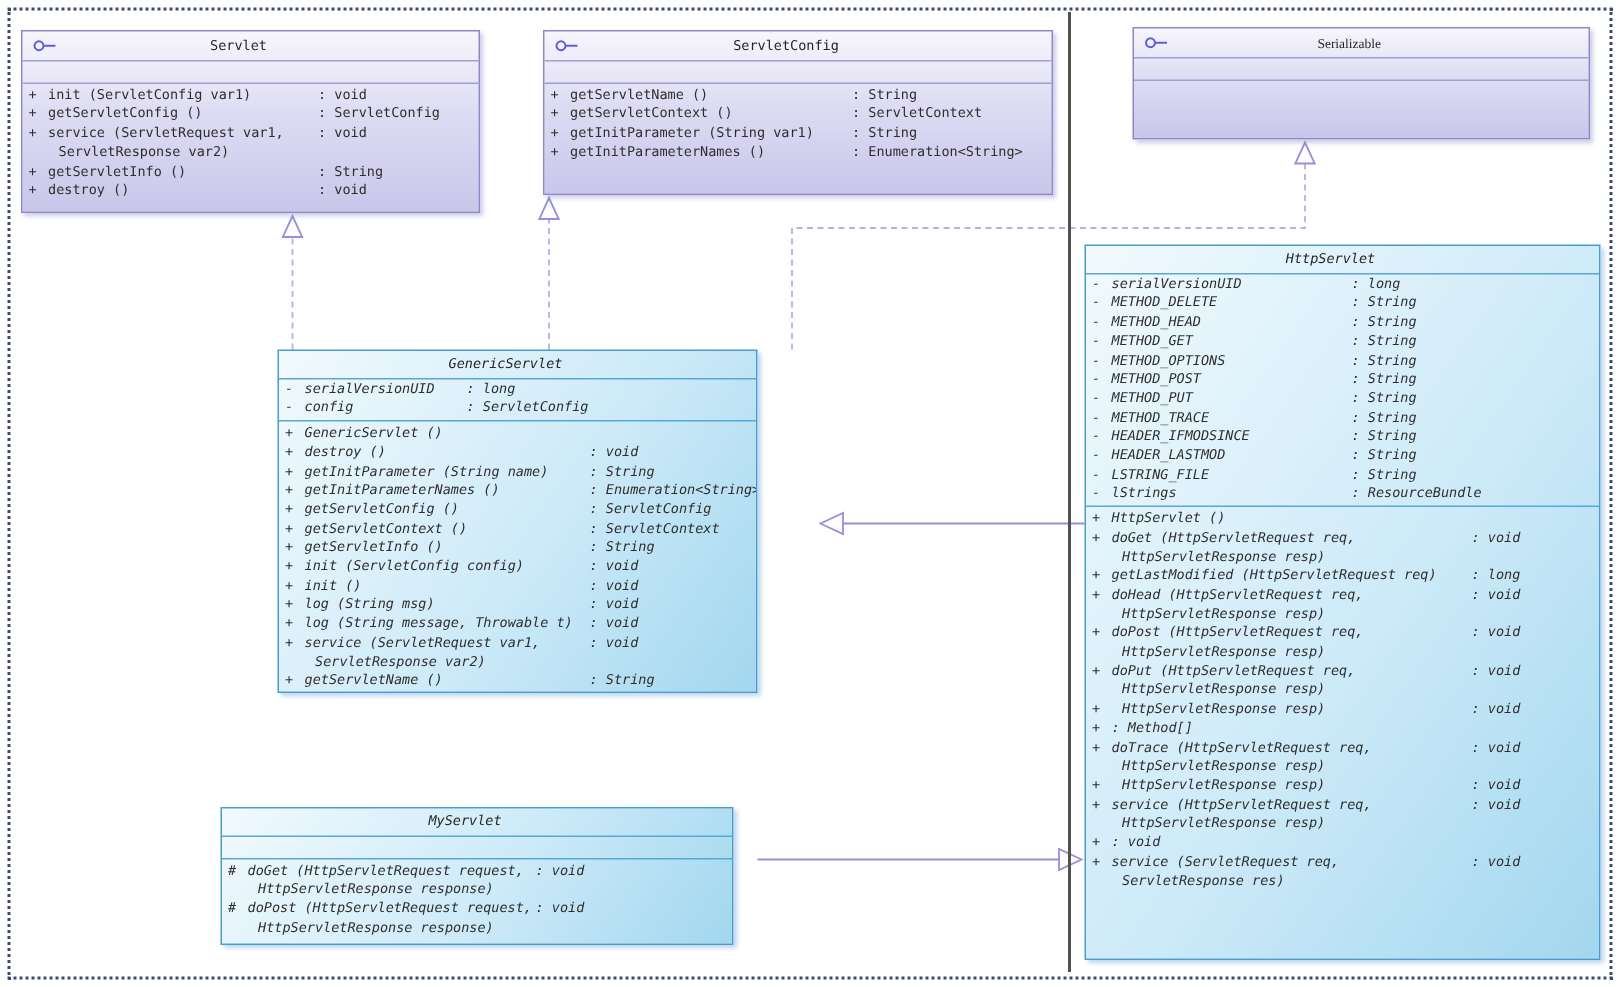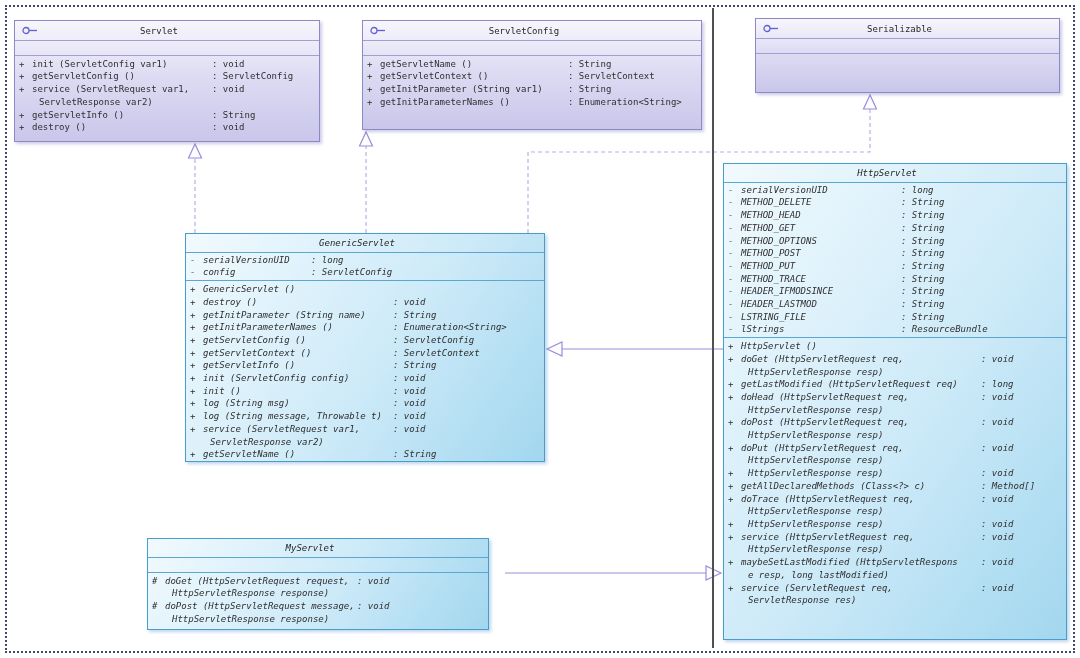--- a/index.html
+++ b/index.html
@@ -25,22 +25,22 @@
   .cls .attrs{border-top:1px solid #5aa7d2;}
   .cls .methods{border-top:1px solid #5aa7d2;}
   .row{display:flex;align-items:flex-start;padding-left:4px;}
   .vis{flex:0 0 13px;}
   .sig{flex:0 0 auto;white-space:pre;}
   .sig .wrap{padding-left:7px;}
   .typ{white-space:pre;}
 
   #b-servlet{left:14px;top:20px;width:306px;height:122px;}
   #b-servletconfig{left:362px;top:20px;width:340px;height:110px;}
-  #b-serializable{left:755px;top:18px;width:305px;height:75px;}
-  #b-genericservlet{left:185px;top:233px;width:360px;height:229px;}
+  #b-serializable{left:755px;top:18px;width:305px;height:75px;font-family:Liberation Serif, serif;}
+  #b-genericservlet{left:185px;top:233px;width:320px;height:229px;}
   #b-httpservlet{left:723px;top:163px;width:344px;height:477px;}
   #b-myservlet{left:147px;top:538px;width:342px;height:92px;}
 
   #b-servlet .methods .sig{width:180px;}
   #b-servletconfig .methods .sig{width:188px;}
   #b-genericservlet .attrs .sig{width:108px;}
   #b-genericservlet .methods .sig{width:190px;}
   #b-httpservlet .attrs .sig{width:160px;}
   #b-httpservlet .methods .sig{width:240px;}
   #b-myservlet .methods .sig{width:192px;}
@@ -341,41 +341,39 @@
           <span class="sig"><div>doPut (HttpServletRequest req,</div><div class="wrap">HttpServletResponse resp)</div></span>
           <span class="typ">: void</span>
         </div>
         <div class="row">
           <span class="vis">+</span>
           <span class="sig"><div class="wrap">HttpServletResponse resp)</div></span>
           <span class="typ">: void</span>
         </div>
         <div class="row">
           <span class="vis">+</span>
-          <span class="sig"><div>getAllDeclaredMethods (Class&lt;?&gt; c)</div></span>
           <span class="typ">: Method[]</span>
         </div>
         <div class="row">
           <span class="vis">+</span>
           <span class="sig"><div>doTrace (HttpServletRequest req,</div><div class="wrap">HttpServletResponse resp)</div></span>
           <span class="typ">: void</span>
         </div>
         <div class="row">
           <span class="vis">+</span>
           <span class="sig"><div class="wrap">HttpServletResponse resp)</div></span>
           <span class="typ">: void</span>
         </div>
         <div class="row">
           <span class="vis">+</span>
           <span class="sig"><div>service (HttpServletRequest req,</div><div class="wrap">HttpServletResponse resp)</div></span>
           <span class="typ">: void</span>
         </div>
         <div class="row">
           <span class="vis">+</span>
-          <span class="sig"><div>maybeSetLastModified (HttpServletRespons</div><div class="wrap">e resp, long lastModified)</div></span>
           <span class="typ">: void</span>
         </div>
         <div class="row">
           <span class="vis">+</span>
           <span class="sig"><div>service (ServletRequest req,</div><div class="wrap">ServletResponse res)</div></span>
           <span class="typ">: void</span>
         </div>
       </div>
   </section>
 
@@ -385,20 +383,20 @@
     </header>
     <div class="attrs"></div>
     <div class="methods">
         <div class="row">
           <span class="vis">#</span>
           <span class="sig"><div>doGet (HttpServletRequest request,</div><div class="wrap">HttpServletResponse response)</div></span>
           <span class="typ">: void</span>
         </div>
         <div class="row">
           <span class="vis">#</span>
-          <span class="sig"><div>doPost (HttpServletRequest message,</div><div class="wrap">HttpServletResponse response)</div></span>
+          <span class="sig"><div>doPost (HttpServletRequest request,</div><div class="wrap">HttpServletResponse response)</div></span>
           <span class="typ">: void</span>
         </div>
       </div>
   </section>
 
   <div class="frame"></div>
 </div>
 
 </body></html>

